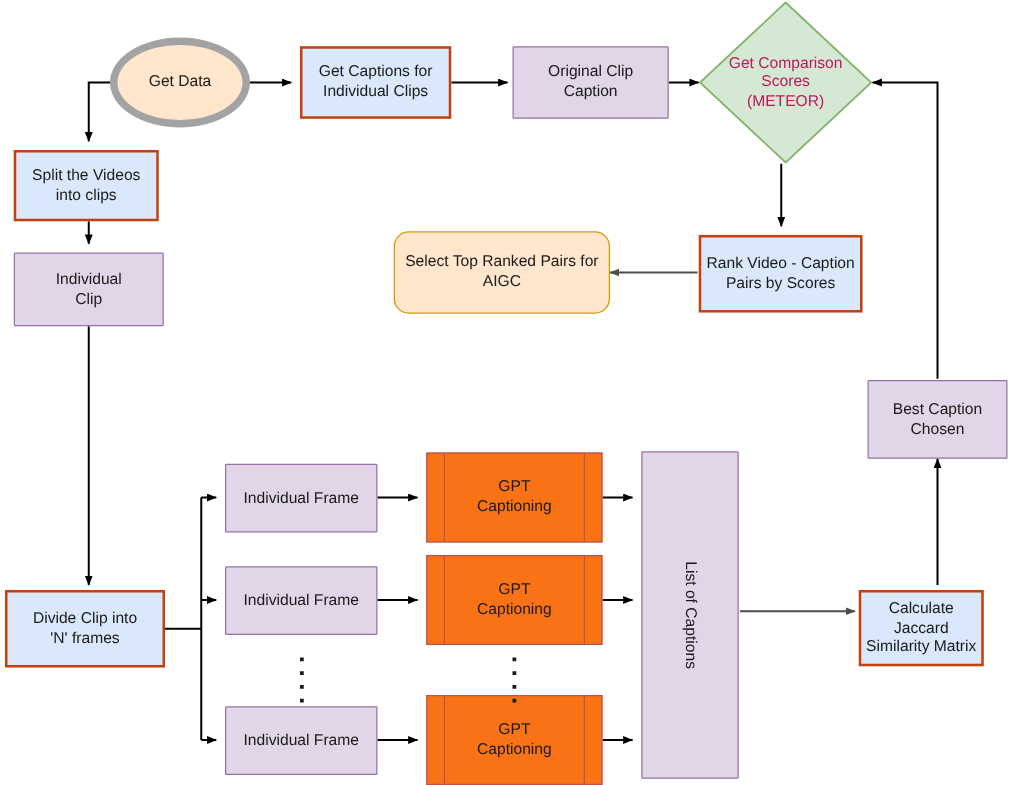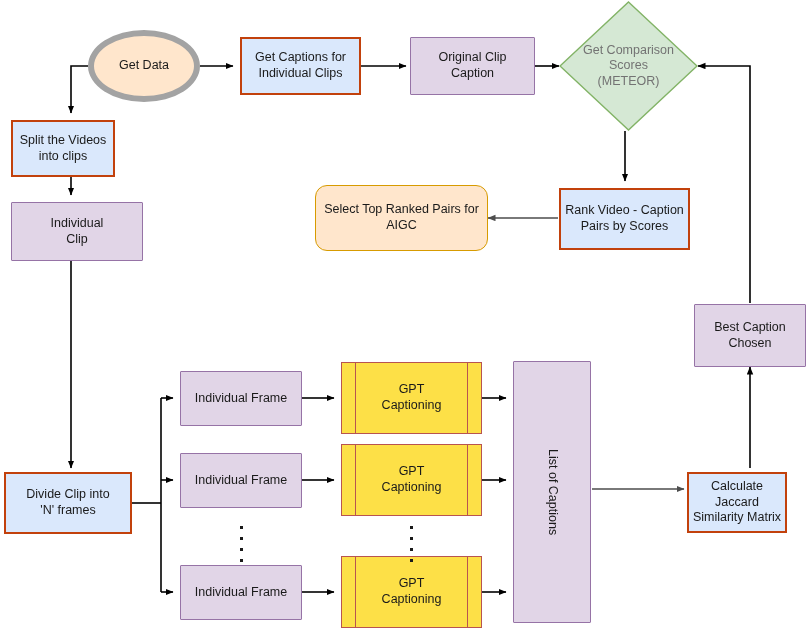--- a/index.html
+++ b/index.html
@@ -61,27 +61,27 @@
   }
   .diamond-label {
     position: absolute;
     inset: 0;
     display: flex;
     align-items: center;
     justify-content: center;
     text-align: center;
     font-size: 12.5px;
     line-height: 1.25;
-    color: #737373;
+    color: #be185d;
     white-space: pre-line;
   }
   
   .predef {
     border: 1px solid #b85450;
-    background: #fde047;
+    background: #f97316;
     position: absolute;
     box-sizing: border-box;
     z-index: 3;
   }
   .predef .inner-line {
     position: absolute;
     top: 0;
     bottom: 0;
     width: 1px;
     background: #b85450;
@@ -196,24 +196,24 @@
 
   <div class="diamond-wrap" style="left:559px; top:1px; width:139px; height:130px;">
     <svg class="diamond-shape" viewBox="0 0 139 130" preserveAspectRatio="none">
       <polygon points="69.5,1 138,65 69.5,129 1,65" fill="#d5e8d4" stroke="#82b366" stroke-width="1.4"></polygon>
     </svg>
     <div class="diamond-label">Get Comparison
 Scores
 (METEOR)</div>
   </div>
 
-  <div class="node rect" style="left:11px; top:120px; width:104px; height:57px;">Split the Videos
+  <div class="node rect" style="left:11px; top:120px; width:116px; height:57px;">Split the Videos
 into clips</div>
 
-  <div class="node rounded" style="left:11px; top:202px; width:132px; height:59px;">Individual
+  <div class="node rounded" style="left:11px; top:202px; width:120px; height:59px;">Individual
 Clip</div>
 
   <div class="node rect" style="left:559px; top:188px; width:131px; height:62px;">Rank Video - Caption
 Pairs by Scores</div>
 
   <div class="node roundedorange" style="left:315px; top:185px; width:173px; height:66px;">Select Top Ranked Pairs for
 AIGC</div>
 
   <div class="node rounded" style="left:694px; top:304px; width:112px; height:63px;">Best Caption
 Chosen</div>

